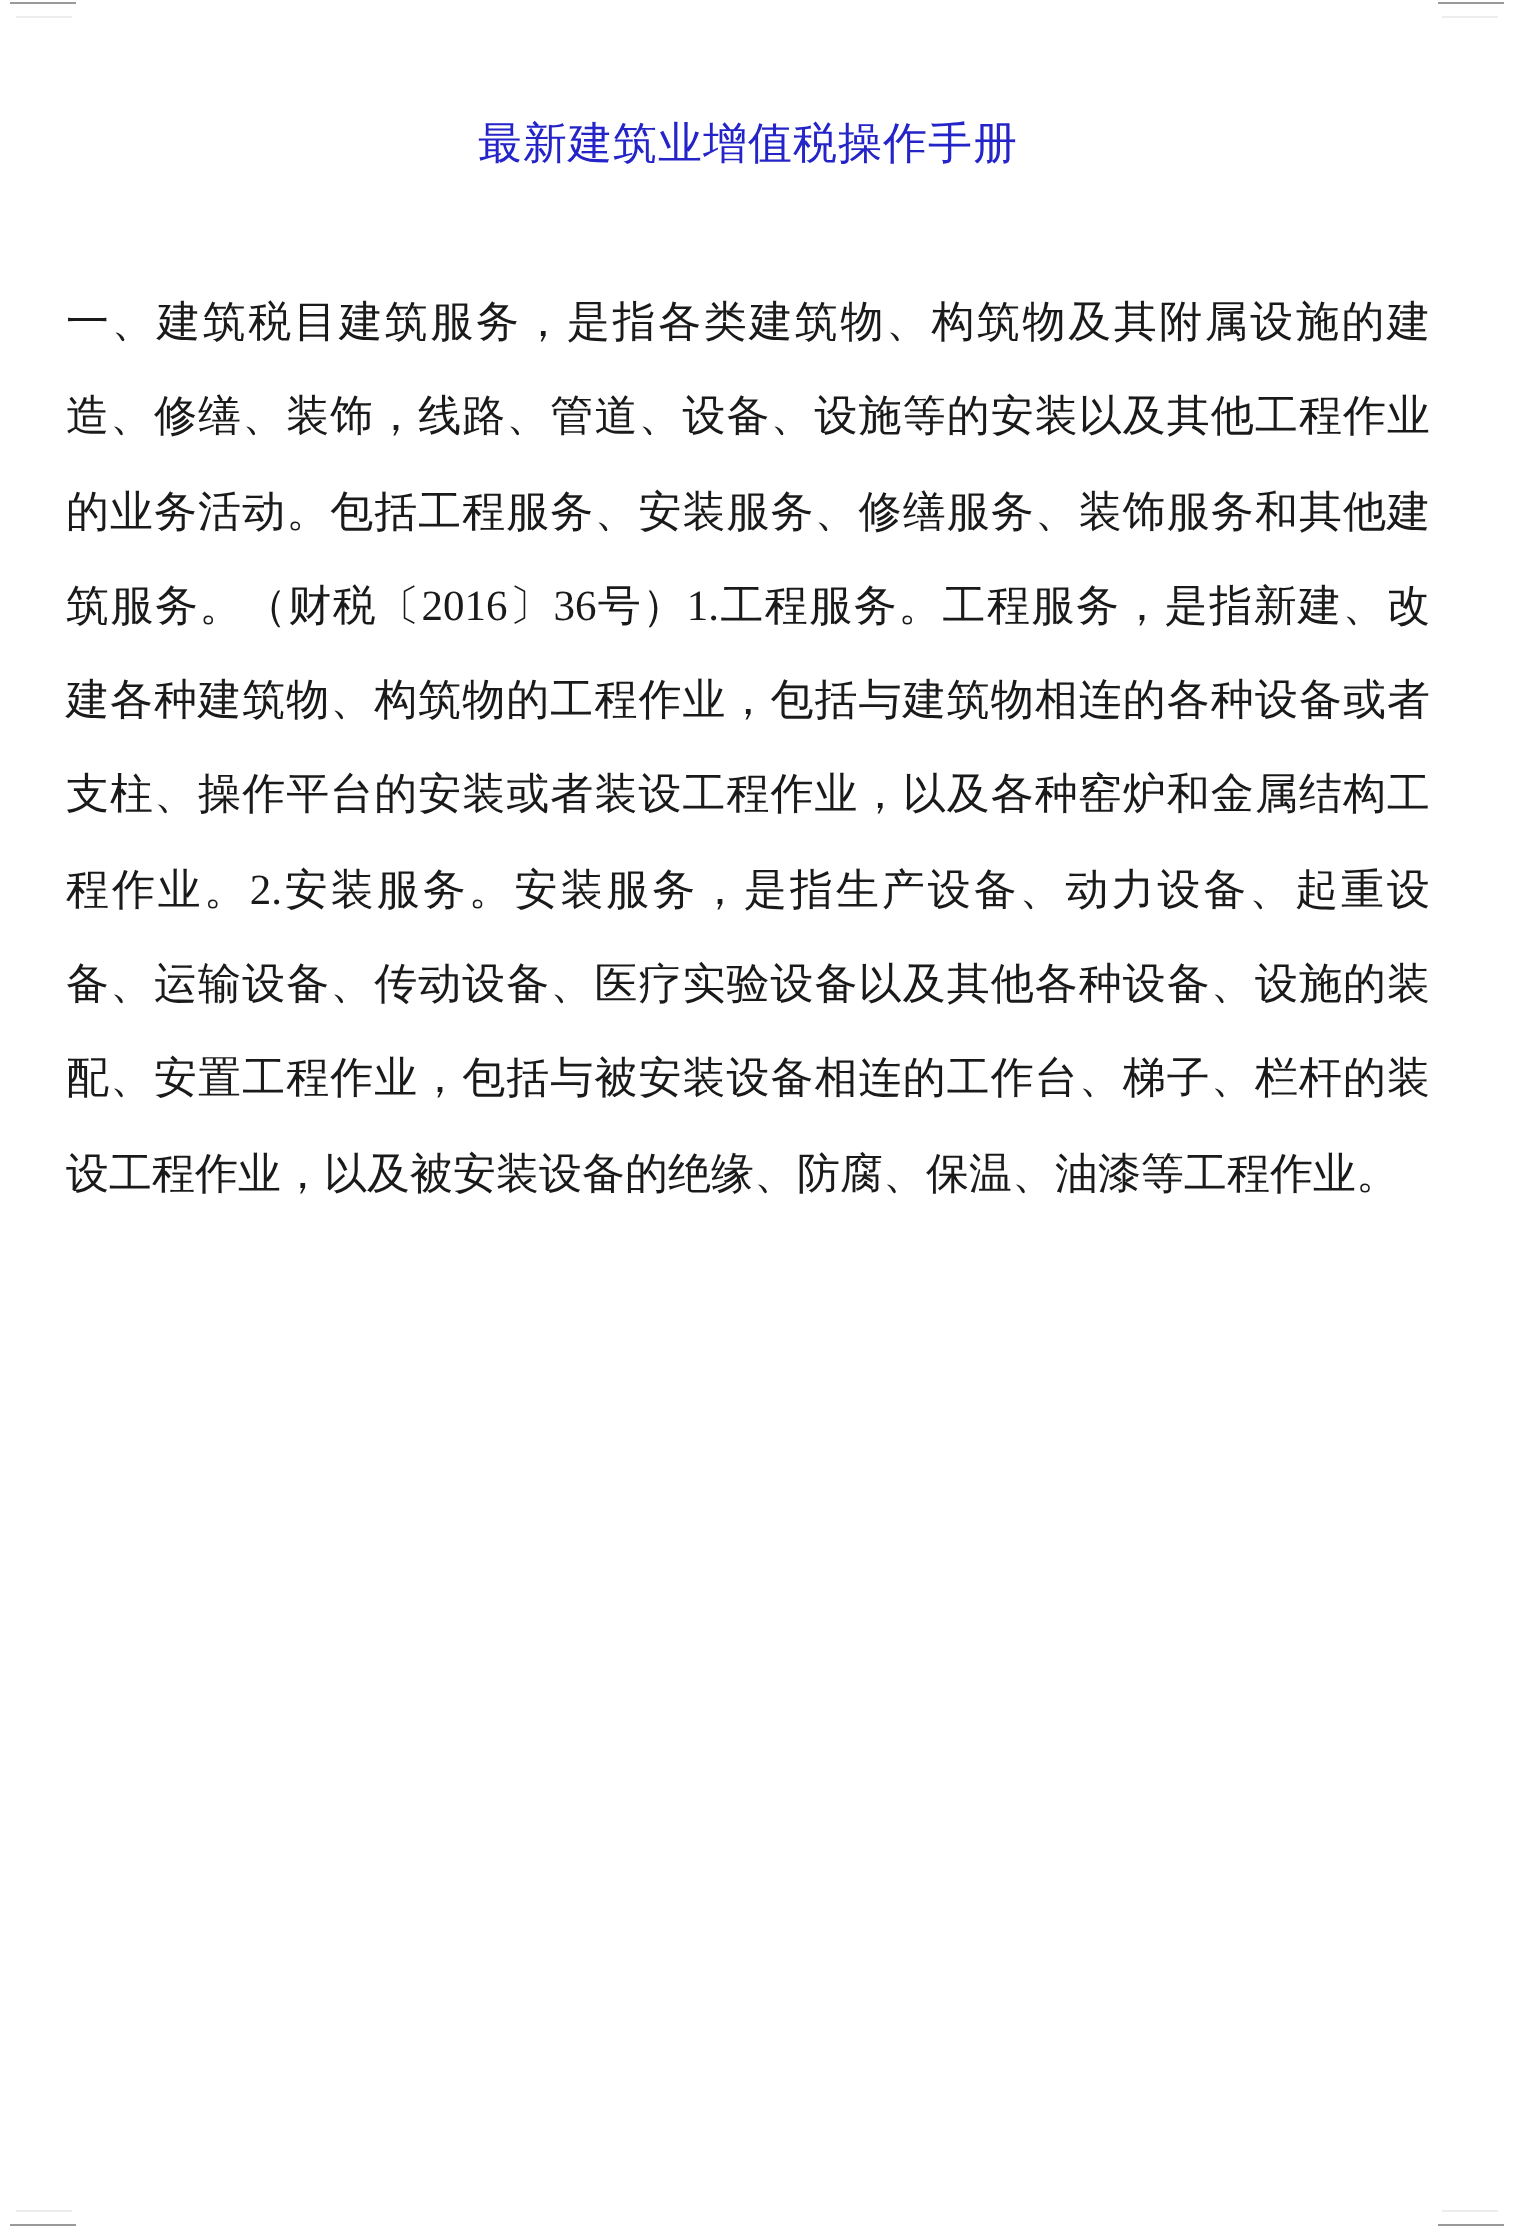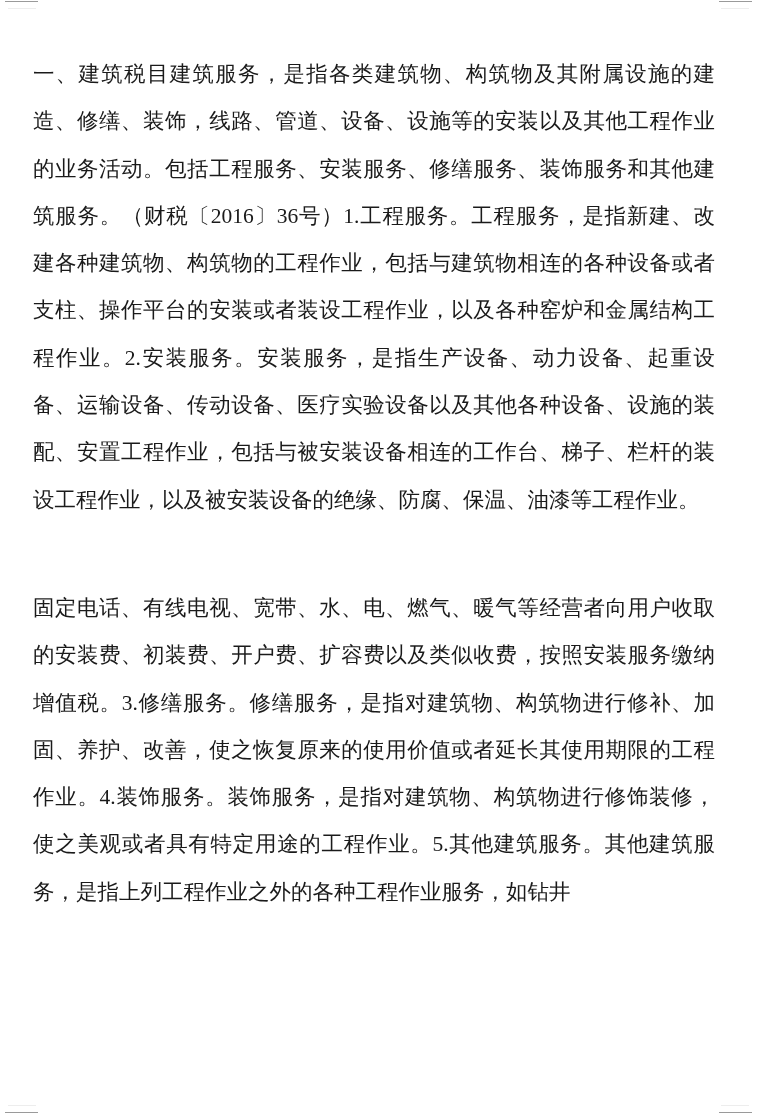--- a/index.html
+++ b/index.html
@@ -89,19 +89,19 @@
   <div class="crop-mark crop-bl"></div>
   <div class="crop-mark crop-br"></div>
 
   <div class="crop-mark-ghost ghost-tl"></div>
   <div class="crop-mark-ghost ghost-tr"></div>
   <div class="crop-mark-ghost ghost-bl"></div>
   <div class="crop-mark-ghost ghost-br"></div>
 
   <div class="content">
 
+    <h1 class="doc-title">最新建筑业增值税操作手册</h1>
 
     <p class="para para-1"><span class="strong">一、建筑税目</span><span>建筑服务，是指各类建筑物、构筑物及其附属设施的建造、修缮、装饰，线路、管道、设备、设施等的安装以及其他工程作业的业务活动。包括工程服务、安装服务、修缮服务、装饰服务和其他建筑服务。（财税〔2016〕36号）1.工程服务。工程服务，是指新建、改建各种建筑物、构筑物的工程作业，包括与建筑物相连的各种设备或者支柱、操作平台的安装或者装设工程作业，以及各种窑炉和金属结构工程作业。2.安装服务。安装服务，是指生产设备、动力设备、起重设备、运输设备、传动设备、医疗实验设备以及其他各种设备、设施的装配、安置工程作业，包括与被安装设备相连的工作台、梯子、栏杆的装设工程作业，以及被安装设备的绝缘、防腐、保温、油漆等工程作业。</span></p>
 
-    <p class="para para-2"><span>固定电话、有线电视、宽带、水、电、燃气、暖气等经营者向用户收取的安装费、初装费、开户费、扩容费以及类似收费，按照安装服务缴纳增值税。3.修缮服务。修缮服务，是指对建筑物、构筑物进行修补、加固、养护、改善，使之恢复原来的使用价值或者延长其使用期限的工程作业。4.装饰服务。装饰服务，是指对建筑物、构筑物进行修饰装修，使之美观或者具有特定用途的工程作业。5.其他建筑服务。其他建筑服务，是指上列工程作业之外的各种工程作业服务，如钻井</span></p>
 
   </div>
 </div>
 
 </body></html>

